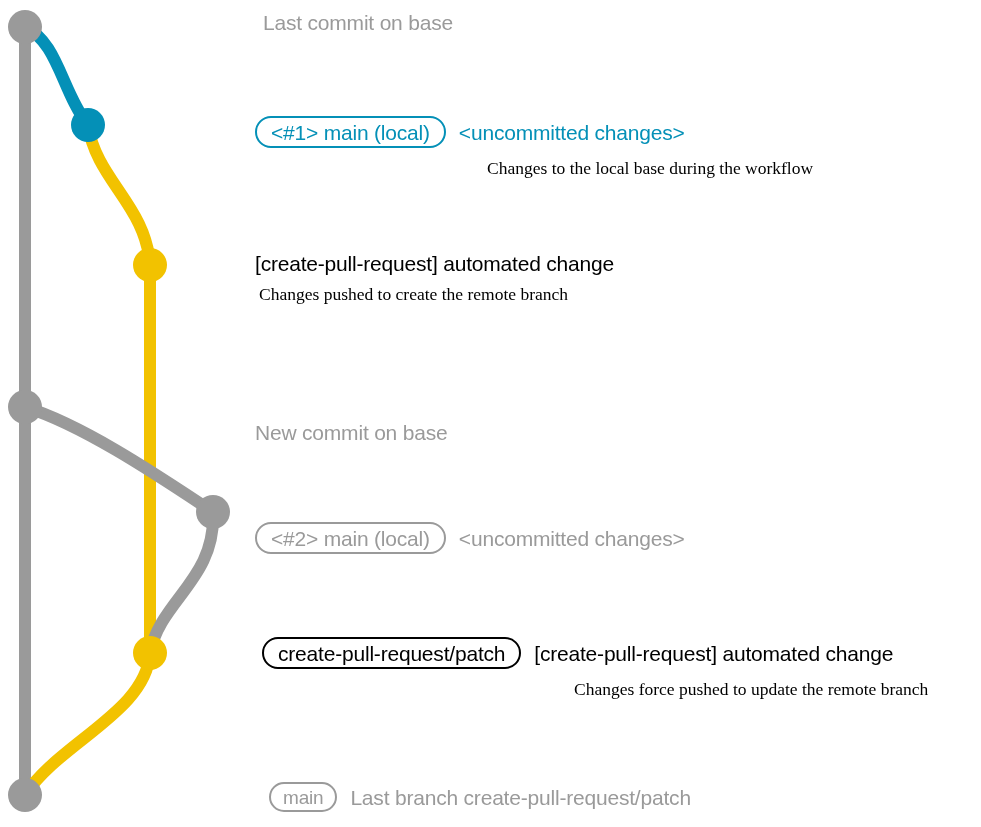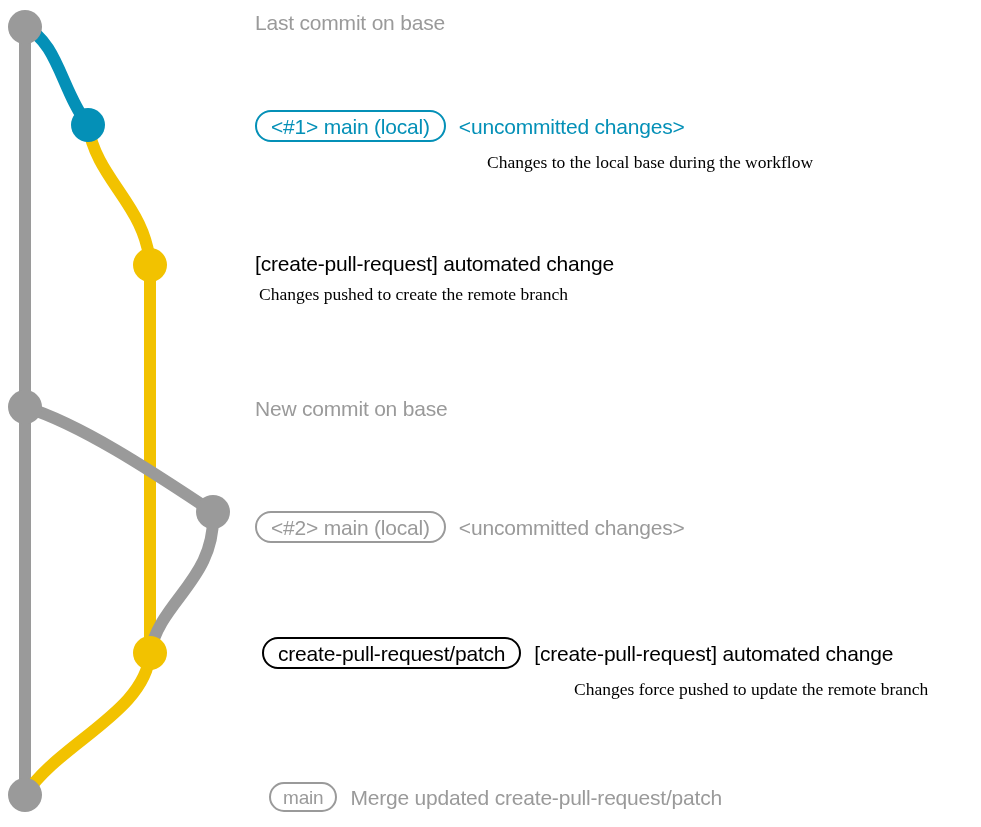--- a/index.html
+++ b/index.html
@@ -81,21 +81,21 @@
 
   .subline {
     display: block;
     font-family: "Liberation Serif", serif;
     font-size: 17.5px;
     line-height: 1;
     color: #000000;
     margin-top: 12px;
   }
 
-  .c-blue   { color: #0490b7; }
+  .c-blue   { color: #0490b7; margin-top: 6px; }
   .c-yellow { color: #000000; }
   .c-gray   { color: #9a9a9a; }
 </style>
 </head>
 <body>
 
 <svg id="graph-layer" viewBox="0 0 981 827" width="981" height="827" xmlns="http://www.w3.org/2000/svg">
 
   <g fill="none" stroke-width="12" stroke-linecap="round" stroke-linejoin="round">
 
@@ -121,62 +121,62 @@
     <circle cx="150" cy="265" r="17" fill="#f2c200"></circle>
     <circle cx="25" cy="407" r="17" fill="#9a9a9a"></circle>
     <circle cx="213" cy="512" r="17" fill="#9a9a9a"></circle>
     <circle cx="150" cy="653" r="17" fill="#f2c200"></circle>
     <circle cx="25" cy="795" r="17" fill="#9a9a9a"></circle>
   </g>
 </svg>
 
 <div id="label-layer">
 
-  <div class="row" style="left:255px; top:12px;text-align:right;">
+  <div class="row" style="left:263px; top:12px;text-align:right;">
     <div class="row-head">
       <span class="headline headline-solo c-gray">Last commit on base</span>
     </div>
   </div>
 
   <div class="row" style="left:255px; top:110px;">
     <div class="row-head">
       <span class="badge c-blue">&lt;#1&gt; main (local)</span>
       <span class="headline c-blue">&lt;uncommitted changes&gt;</span>
     </div>
     <span class="subline" style="margin-left:232px;">Changes to the local base during the workflow</span>
   </div>
 
   <div class="row" style="left:255px; top:253px;">
     <div class="row-head">
       <span class="headline headline-solo c-yellow">[create-pull-request] automated change</span>
     </div>
     <span class="subline" style="margin-left:4px;">Changes pushed to create the remote branch</span>
   </div>
 
-  <div class="row" style="left:255px; top:398px;">
+  <div class="row" style="left:255px; top:422px;">
     <div class="row-head">
       <span class="headline headline-solo c-gray">New commit on base</span>
     </div>
   </div>
 
-  <div class="row" style="left:255px; top:511px;">
+  <div class="row" style="left:255px; top:522px;">
     <div class="row-head">
       <span class="badge c-gray">&lt;#2&gt; main (local)</span>
       <span class="headline c-gray">&lt;uncommitted changes&gt;</span>
     </div>
   </div>
 
   <div class="row" style="left:262px; top:637px;">
     <div class="row-head">
       <span class="badge c-yellow">create-pull-request/patch</span>
       <span class="headline c-yellow">[create-pull-request] automated change</span>
     </div>
     <span class="subline" style="margin-left:312px;font-family:Liberation Serif, serif;">Changes force pushed to update the remote branch</span>
   </div>
 
   <div class="row" style="left:269px; top:782px;">
     <div class="row-head">
       <span class="badge badge-sm c-gray">main</span>
-      <span class="headline c-gray">Merge updated create-pull-request/patch</span>
+      <span class="headline c-gray">Last branch create-pull-request/patch</span>
     </div>
   </div>
 
 </div>
 
 </body></html>

